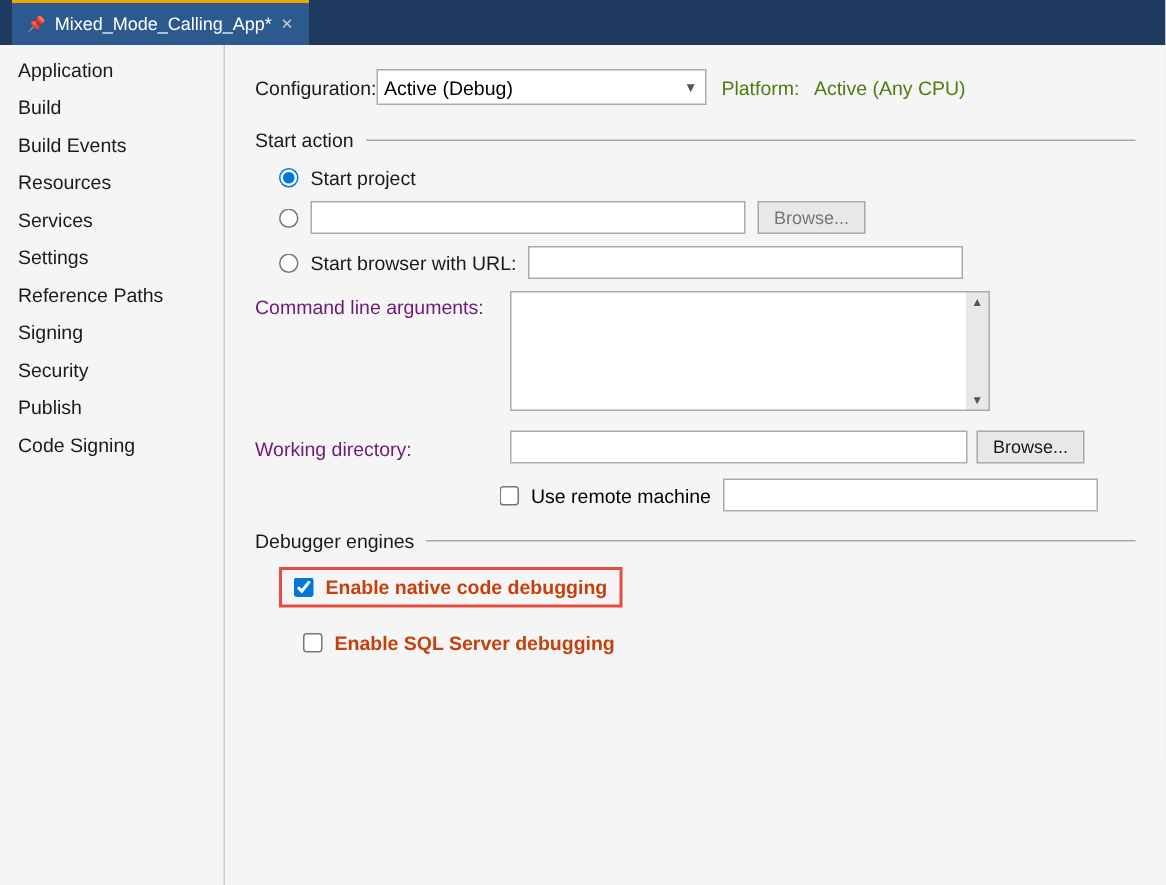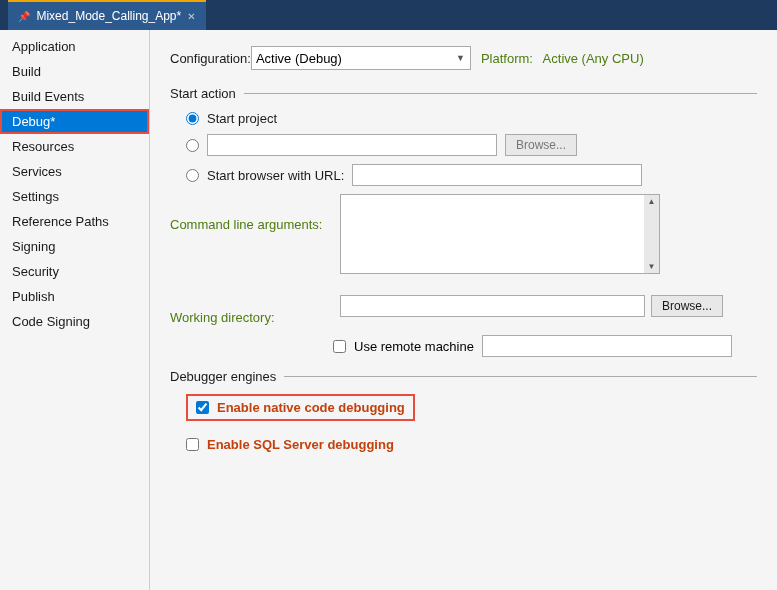--- a/index.html
+++ b/index.html
@@ -178,24 +178,23 @@
 
     
     .options-row {
       display: flex;
       align-items: flex-start;
       margin-bottom: 10px;
     }
     .options-label {
       width: 170px;
       font-size: 13px;
-      color: #4d7c0f;
+      color: #701a75;
       padding-top: 3px;
       flex-shrink: 0;
-      margin-top: 20px;
     }
     .textarea-wrapper {
       position: relative;
     }
     .cmd-textarea {
       width: 320px;
       height: 80px;
       border: 1px solid #aaa;
       background: #fff;
       font-size: 12px;
@@ -263,21 +262,21 @@
       background: #fff;
       padding: 2px 4px;
     }
 
     
     .checkbox-row {
       display: flex;
       align-items: center;
       gap: 8px;
       margin-bottom: 8px;
-      margin-left: 16px;
+      margin-left: 32px;
     }
     .checkbox-row.highlighted {
       border: 2px solid #e74c3c;
       padding: 4px 8px;
       display: inline-flex;
       margin-left: 16px;
     }
     .checkbox-row input[type="checkbox"] {
       margin: 0;
       accent-color: #0078d7;
@@ -298,21 +297,20 @@
     <span class="tab-close">✕</span>
   </div>
 </div>
 
 <div class="main-container">
 
   <div class="sidebar">
   <div class="sidebar-item">Application</div>
       <div class="sidebar-item">Build</div>
       <div class="sidebar-item">Build Events</div>
-      <div class="sidebar-item active">Debug*</div>
       <div class="sidebar-item">Resources</div>
       <div class="sidebar-item">Services</div>
       <div class="sidebar-item">Settings</div>
       <div class="sidebar-item">Reference Paths</div>
       <div class="sidebar-item">Signing</div>
       <div class="sidebar-item">Security</div>
       <div class="sidebar-item">Publish</div>
       <div class="sidebar-item">Code Signing</div>
     </div>
 

